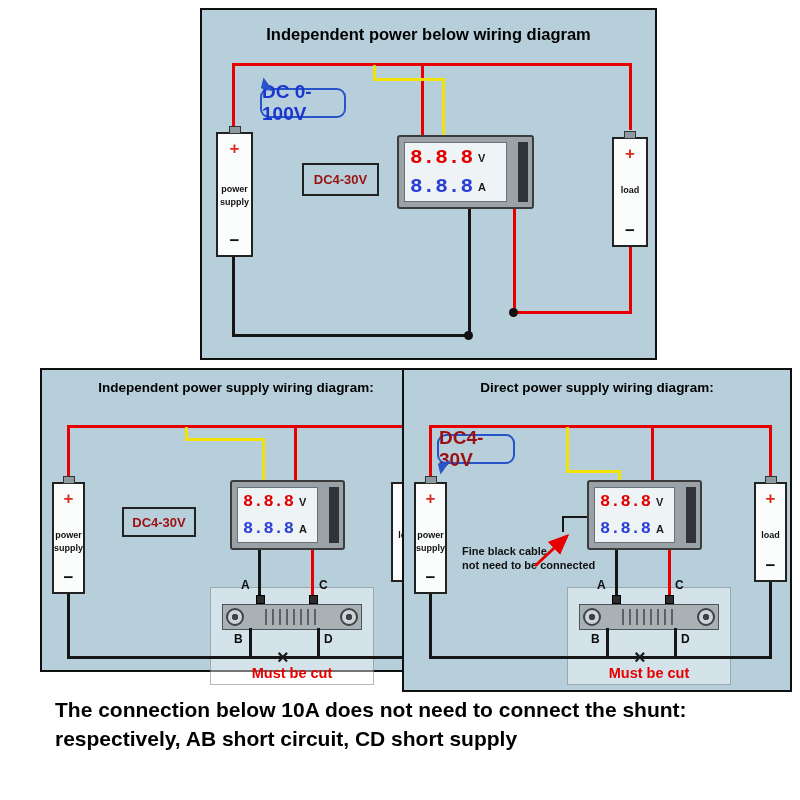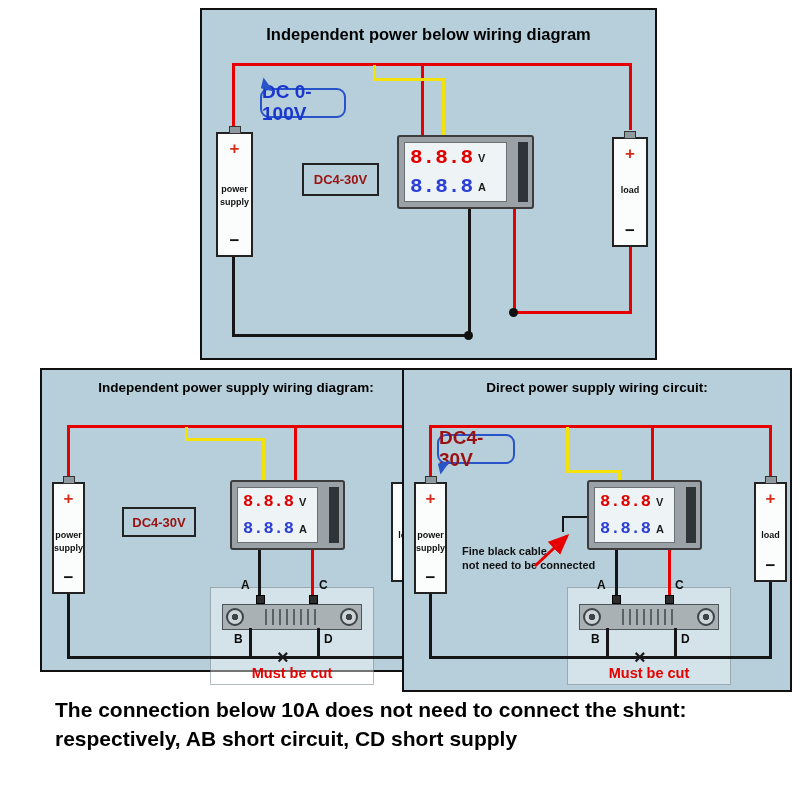--- a/index.html
+++ b/index.html
@@ -187,21 +187,21 @@
 
     <div class="battery" style="left:349px;top:112px;width:33px;height:100px;">
       <div class="nub"></div>
       <div class="b-plus">+</div>
       <div class="b-label">load</div>
       <div class="b-minus">−</div>
     </div>
   </div>
 
   <div class="panel" style="left:402px;top:368px;width:390px;height:324px;">
-    <div class="panel-title" style="top:10px;font-size:13.5px;">Direct power supply wiring circuit:</div>
+    <div class="panel-title" style="top:10px;font-size:13.5px;">Direct power supply wiring diagram:</div>
 
     <div class="bubble v30" style="left:33px;top:64px;width:78px;height:30px;">
       <i class="tail-bl"></i>
       <span>DC4-30V</span>
     </div>
 
     <div class="shunt-zone" style="left:163px;top:217px;width:164px;height:98px;"></div>
     <div class="shunt-bar" style="left:175px;top:234px;width:140px;height:26px;">
       <div class="slots"></div>
       <div class="bolt l"></div>

